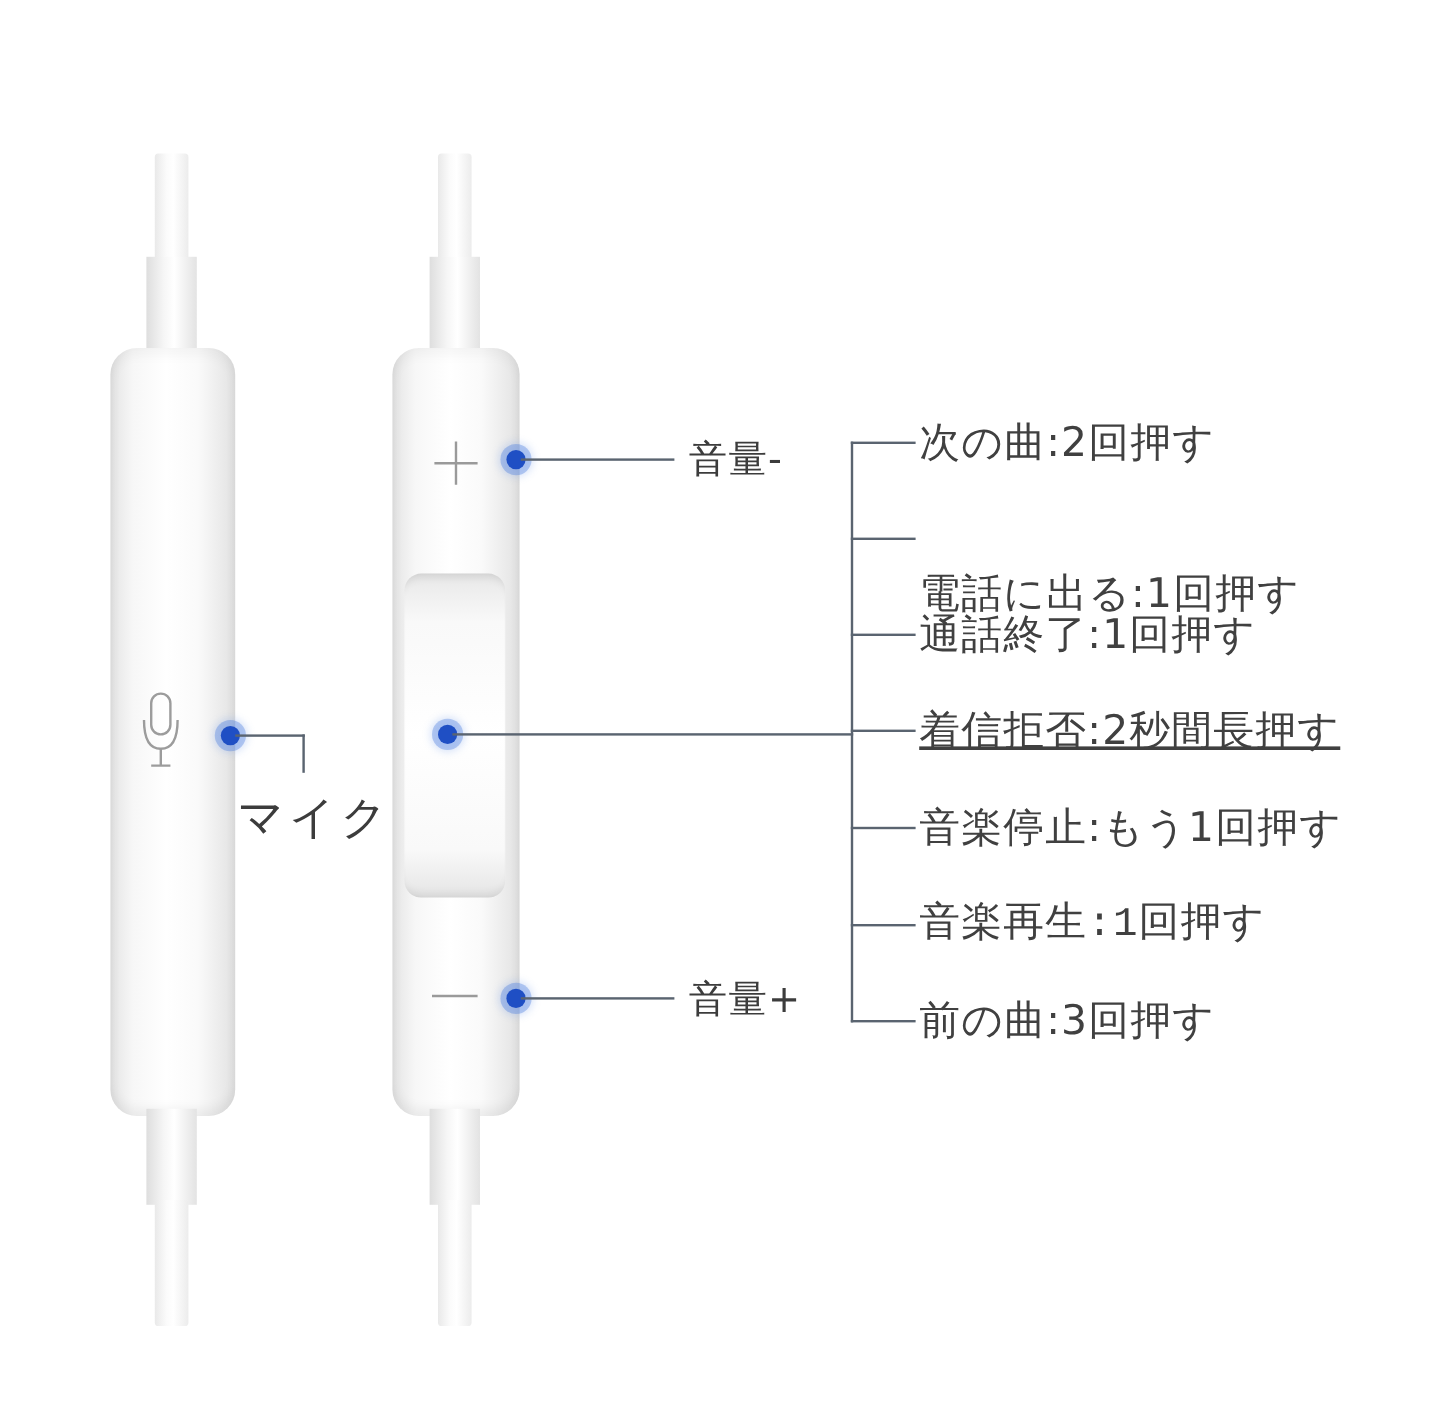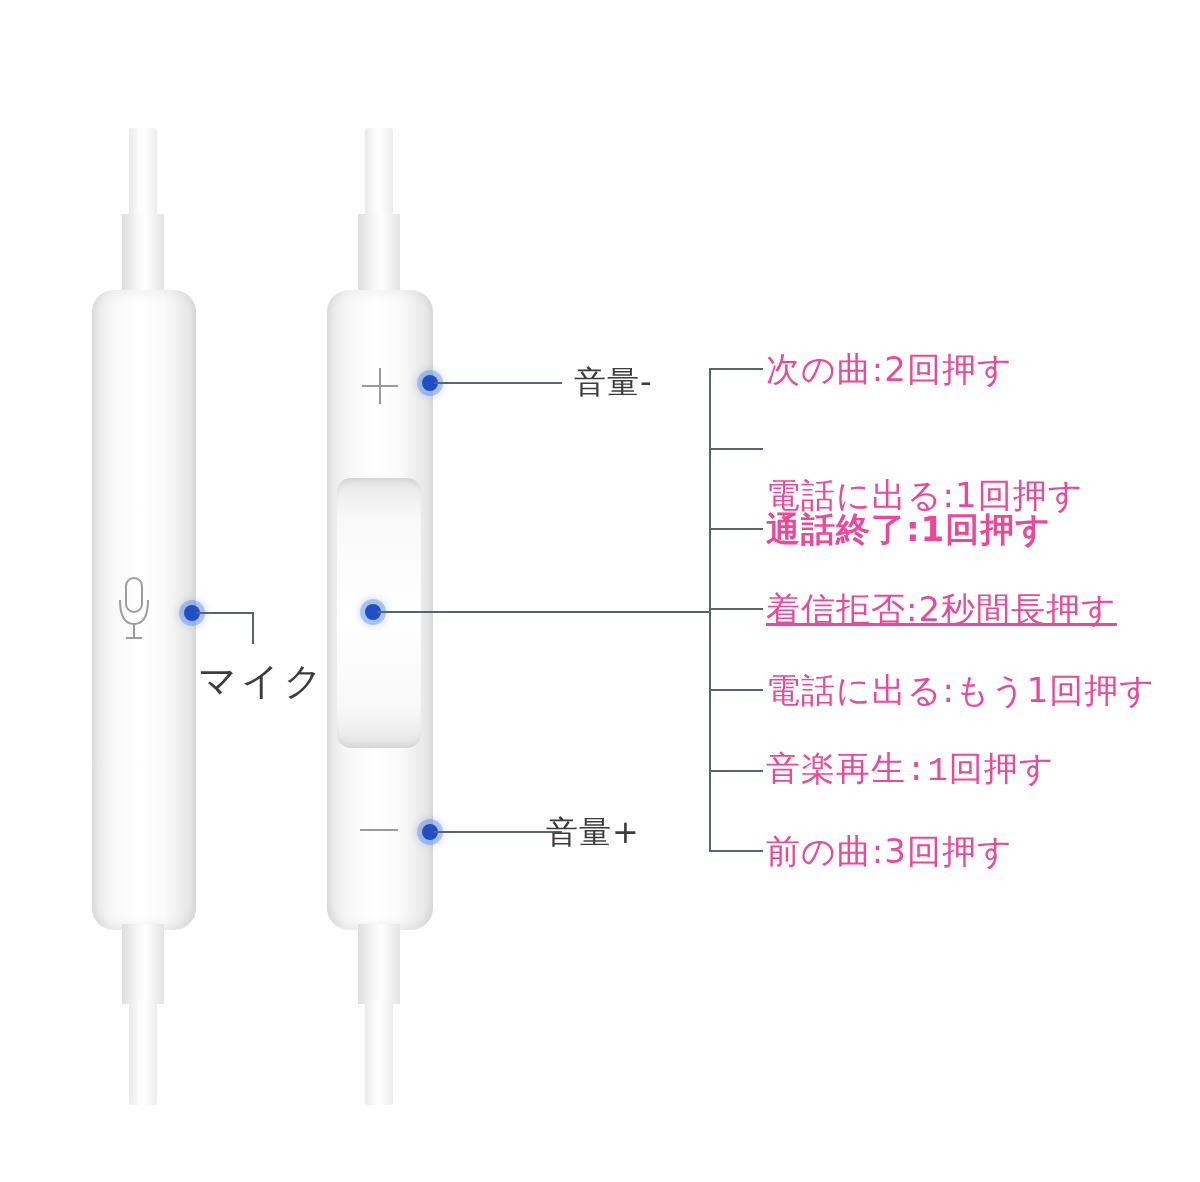--- a/index.html
+++ b/index.html
@@ -25,21 +25,21 @@
   .dot { position:absolute; width:16px; height:16px; border-radius:50%;
          background:#1f4fc4;
          box-shadow:0 0 0 5px rgba(70,120,220,0.35), 0 0 6px 7px rgba(120,160,235,0.25);
          transform:translate(-50%,-50%); }
 
   .line { position:absolute; background:#5a6470; }
   .hline { height:2px; }
   .vline { width:2px; }
 
   .label { position:absolute; font-size:32px; line-height:1; white-space:nowrap; color:#3c3c3c; letter-spacing:1px; }
-  .item  { position:absolute; font-size:34px; line-height:1; white-space:nowrap; color:#ec4899; letter-spacing:1px; }
+  .item  { position:absolute; font-size:34px; line-height:1; white-space:nowrap; color:#404040; letter-spacing:1px; }
 </style>
 </head>
 <body>
 
 <div>
   <div class="cable" style="left:129px; top:128px; height:100px;"></div>
   <div class="strain" style="left:122px; top:214px; height:80px;"></div>
   <div class="remote" style="left:92px; top:290px; width:104px; height:640px;"></div>
   <div class="strain" style="left:122px; top:924px; height:80px;"></div>
   <div class="cable" style="left:129px; top:1000px; height:105px;"></div>
@@ -77,38 +77,38 @@
 
 <div class="dot" style="left:430px; top:383px;"></div>
 <div class="line hline" style="left:434px; top:382px; width:128px;"></div>
 <div class="label" style="left:574px; top:366px;">音量-</div>
 
 <div class="dot" style="left:373px; top:612px;"></div>
 <div class="line hline" style="left:377px; top:611px; width:334px;"></div>
 
 <div class="dot" style="left:430px; top:832px;"></div>
 <div class="line hline" style="left:434px; top:831px; width:128px;"></div>
-<div class="label" style="left:546px; top:816px;">音量+</div>
+<div class="label" style="left:574px; top:816px;">音量+</div>
 
 <div class="line vline" style="left:709px; top:368px; height:484px;"></div>
 
 <div>
   <div class="line hline" style="left:709px; top:368px; width:54px;"></div>
   <div class="item" style="left:766px; top:352px;">次の曲:2回押す</div>
 
   <div class="line hline" style="left:709px; top:448px; width:54px;"></div>
   <div class="item" style="left:766px; top:432px;margin-top:46px;">電話に出る:1回押す</div>
 
   <div class="line hline" style="left:709px; top:528px; width:54px;"></div>
-  <div class="item" style="left:766px; top:512px;font-weight:bold;">通話終了:1回押す</div>
+  <div class="item" style="left:766px; top:512px;">通話終了:1回押す</div>
 
   <div class="line hline" style="left:709px; top:608px; width:54px;"></div>
   <div class="item" style="left:766px; top:592px;text-decoration:underline;">着信拒否:2秒間長押す</div>
 
   <div class="line hline" style="left:709px; top:689px; width:54px;"></div>
-  <div class="item" style="left:766px; top:673px;">電話に出る:もう1回押す</div>
+  <div class="item" style="left:766px; top:673px;">音楽停止:もう1回押す</div>
 
   <div class="line hline" style="left:709px; top:770px; width:54px;"></div>
   <div class="item" style="left:766px; top:754px;font-family:Liberation Mono, monospace;">音楽再生:1回押す</div>
 
   <div class="line hline" style="left:709px; top:850px; width:54px;"></div>
   <div class="item" style="left:766px; top:834px;">前の曲:3回押す</div>
 </div>
 
 </body></html>

